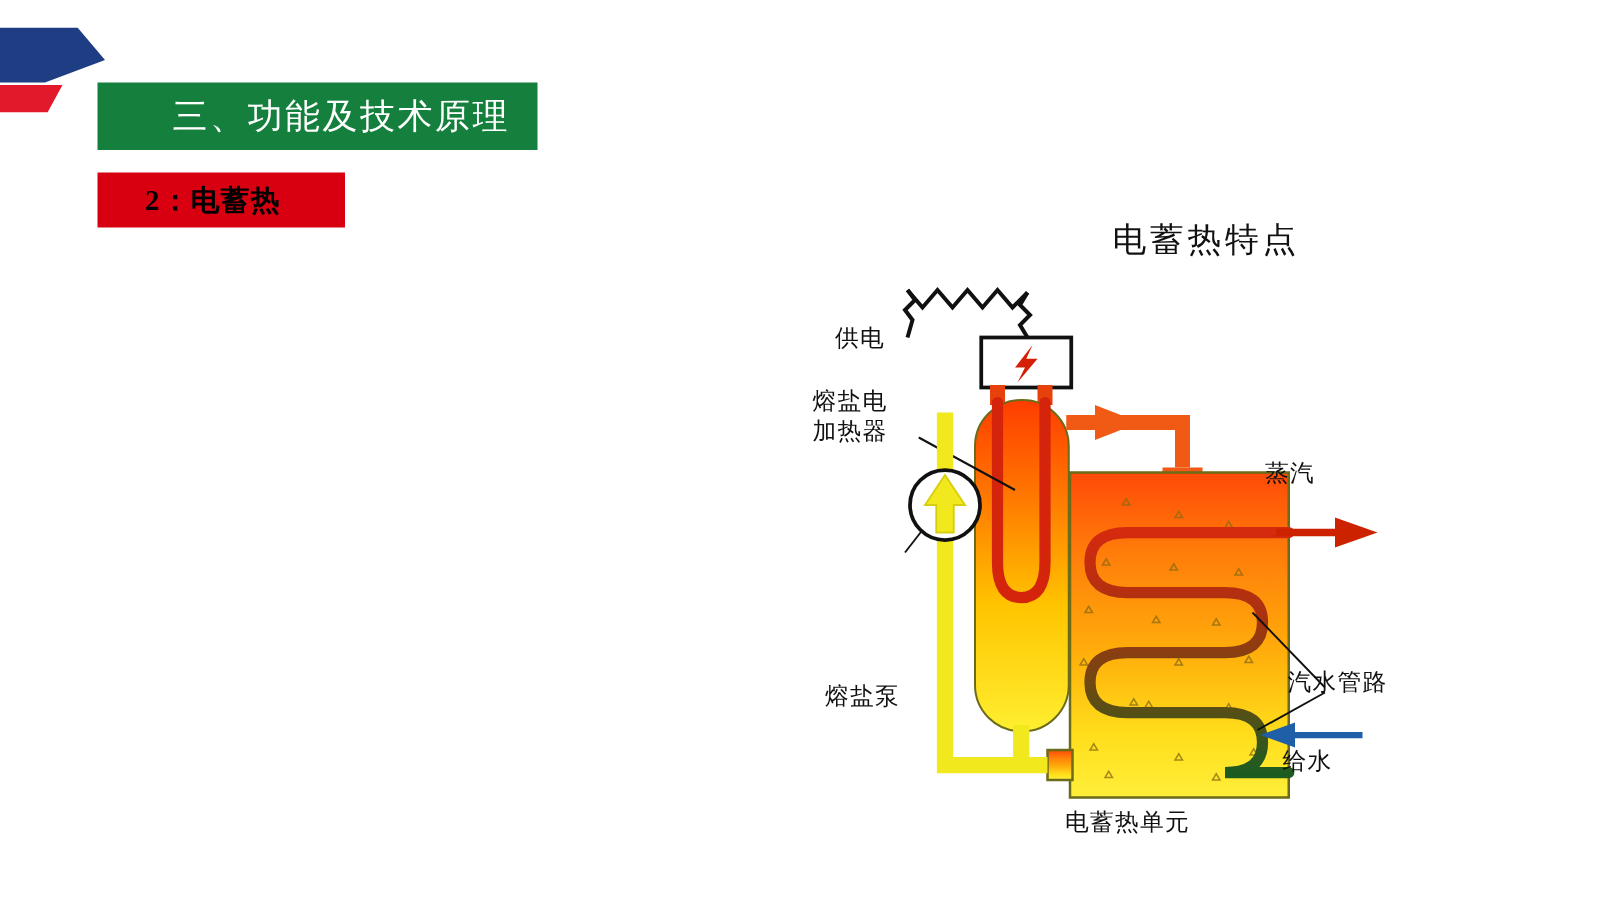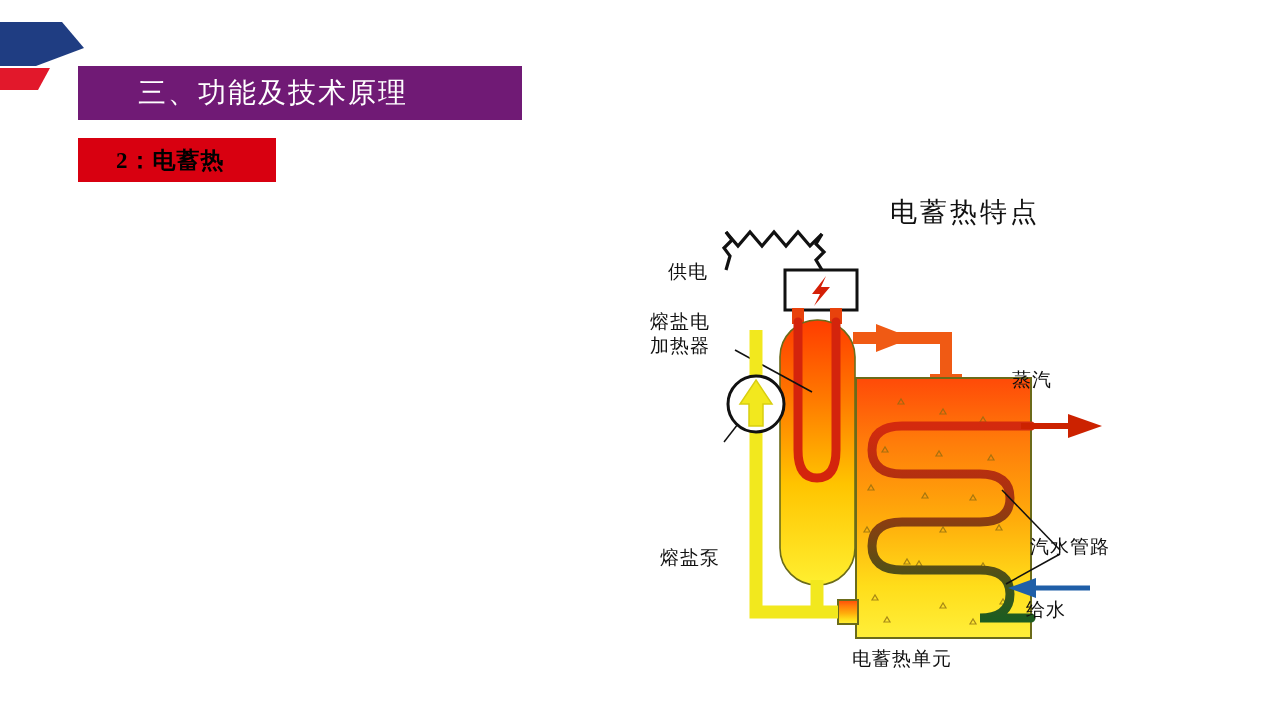--- a/index.html
+++ b/index.html
@@ -9,22 +9,22 @@
     position:relative;
   }
   .slide{position:absolute;inset:0;background:#fff;}
 
   
   .corner{position:absolute;left:0;top:22px;width:84px;height:68px;}
   .corner svg{display:block;}
 
   
   .title-bar{
-    position:absolute;left:78px;top:66px;width:444px;height:54px;
-    background:#701a75;display:flex;align-items:center;
+    position:absolute;left:78px;top:66px;width:352px;height:54px;
+    background:#15803d;display:flex;align-items:center;
   }
   .title-bar .txt{
     color:#ffffff;font-size:28px;letter-spacing:2px;padding-left:60px;
     font-family:"Liberation Serif","DejaVu Serif",serif;
   }
 
   
   .badge{
     position:absolute;left:78px;top:138px;width:198px;height:44px;
     background:#d80010;display:flex;align-items:center;
@@ -39,21 +39,21 @@
     position:absolute;left:100px;top:243px;width:520px;
     color:#3a3a3a;font-size:21px;line-height:33px;
     font-family:"Liberation Serif","DejaVu Serif",serif;
   }
   .para{margin:0 0 26px 0;}
   .para .lead{font-weight:bold;color:#1a1a1a;}
 
   
   .diagram{position:absolute;left:640px;top:160px;width:630px;height:545px;}
   .diagram-title{
-    position:absolute;left:175px;top:34px;width:300px;text-align:center;
+    position:absolute;left:175px;top:14px;width:300px;text-align:center;
     font-size:27px;color:#111;letter-spacing:3px;
     font-family:"Liberation Serif","DejaVu Serif",serif;
   }
   .diagram svg{position:absolute;left:0;top:0;}
   .dlabel{
     position:absolute;font-size:19px;color:#111;white-space:nowrap;
     font-family:"Liberation Serif","DejaVu Serif",serif;letter-spacing:1px;
     line-height:24px;
     text-align:right;
   }

